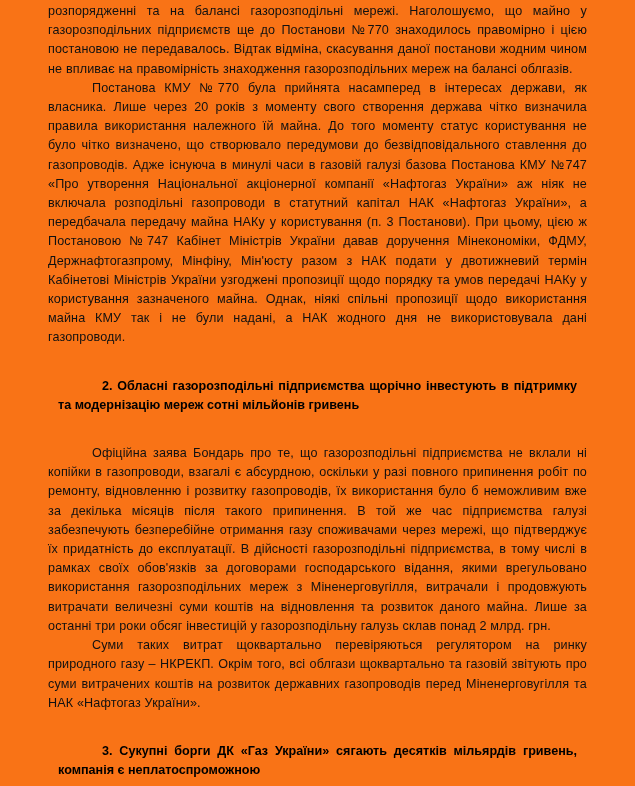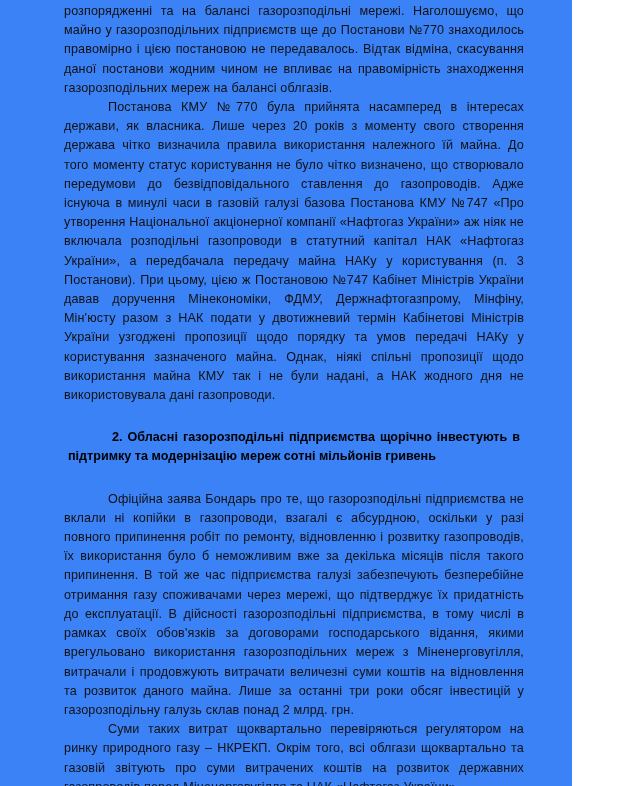--- a/index.html
+++ b/index.html
@@ -10,46 +10,46 @@
   body {
     width: 635px;
     height: 786px;
     overflow: hidden;
     font-family: "Liberation Sans", "DejaVu Sans", sans-serif;
     color: #000000;
     -webkit-font-smoothing: antialiased;
   }
   .page {
     position: relative;
-    width: 572px;
+    width: 635px;
     height: 786px;
     box-sizing: border-box;
-    padding: 0px 48px 0px 64px;
-    background: #3b82f6;
+    padding: 0px 48px 0px 48px;
+    background: #f97316;
   }
   .doc-body {
     padding-top: 2px;
   }
   p.para {
     margin: 0;
     padding: 0;
     font-size: 12.6px;
     line-height: 19.2px;
     text-align: justify;
     text-justify: inter-word;
     text-indent: 44px;
     letter-spacing: 0.01em;
     word-spacing: 0.01em;
     color: #111111;
   }
   p.para.no-indent {
     text-indent: 0;
   }
   p.heading {
-    margin: 4px;
+    margin: 10px;
     padding: 0;
     font-size: 12.6px;
     line-height: 19.2px;
     text-align: justify;
     text-justify: inter-word;
     text-indent: 44px;
     font-weight: bold;
     color: #000000;
   }
   .gap-medium { height: 19px; }
@@ -60,16 +60,17 @@
 <div class="page">
   <div class="doc-body" id="doc-body">
       <p class="para no-indent">розпорядженні та на балансі газорозподільні мережі. Наголошуємо, що майно у газорозподільних підприємств ще до Постанови №770 знаходилось правомірно і цією постановою не передавалось. Відтак відміна, скасування даної постанови жодним чином не впливає на правомірність знаходження газорозподільних мереж на балансі облгазів.</p>
       <p class="para">Постанова КМУ №770 була прийнята насамперед в інтересах держави, як власника. Лише через 20 років з моменту свого створення держава чітко визначила правила використання належного їй майна. До того моменту статус користування не було чітко визначено, що створювало передумови до безвідповідального ставлення до газопроводів. Адже існуюча в минулі часи в газовій галузі базова Постанова КМУ №747 «Про утворення Національної акціонерної компанії «Нафтогаз України» аж ніяк не включала розподільні газопроводи в статутний капітал НАК «Нафтогаз України», а передбачала передачу майна НАКу у користування (п. 3 Постанови). При цьому, цією ж Постановою №747 Кабінет Міністрів України давав доручення Мінекономіки, ФДМУ, Держнафтогазпрому, Мінфіну, Мін'юсту разом з НАК подати у двотижневий термін Кабінетові Міністрів України узгоджені пропозиції щодо порядку та умов передачі НАКу у користування зазначеного майна. Однак, ніякі спільні пропозиції щодо використання майна КМУ так і не були надані, а НАК жодного дня не використовувала дані газопроводи.</p>
       <div class="gap-medium"></div>
       <p class="heading">2. Обласні газорозподільні підприємства щорічно інвестують в підтримку та модернізацію мереж сотні мільйонів гривень</p>
       <div class="gap-medium"></div>
       <p class="para">Офіційна заява Бондарь про те, що газорозподільні підприємства не вклали ні копійки в газопроводи, взагалі є абсурдною, оскільки у разі повного припинення робіт по ремонту, відновленню і розвитку газопроводів, їх використання було б неможливим вже за декілька місяців після такого припинення. В той же час підприємства галузі забезпечують безперебійне отримання газу споживачами через мережі, що підтверджує їх придатність до експлуатації. В дійсності газорозподільні підприємства, в тому числі в рамках своїх обов'язків за договорами господарського відання, якими врегульовано використання газорозподільних мереж з Міненерговугілля, витрачали і продовжують витрачати величезні суми коштів на відновлення та розвиток даного майна. Лише за останні три роки обсяг інвестицій у газорозподільну галузь склав понад 2 млрд. грн.</p>
       <p class="para">Суми таких витрат щоквартально перевіряються регулятором на ринку природного газу – НКРЕКП. Окрім того, всі облгази щоквартально та газовій звітують про суми витрачених коштів на розвиток державних газопроводів перед Міненерговугілля та НАК «Нафтогаз України».</p>
       <div class="gap-medium"></div>
+      <p class="heading">3. Сукупні борги ДК «Газ України» сягають десятків мільярдів гривень, компанія є неплатоспроможною</p>
       <div class="gap-medium"></div>
       <p class="para">Перспективи «операторства» газорозподільними мережами в особі ДК «Газ України» виглядає ще більш сумнівним з огляду на критичний фінансовий стан даного підприємства. Не є секретом, що згідно з Наказом Міністерства енергетики та вугільної промисловості України від 26.07.2012 №545 проводились заходи з припинення діяльності ДК «Газ України».</p>
     </div>
 </div>
 
 </body></html>

